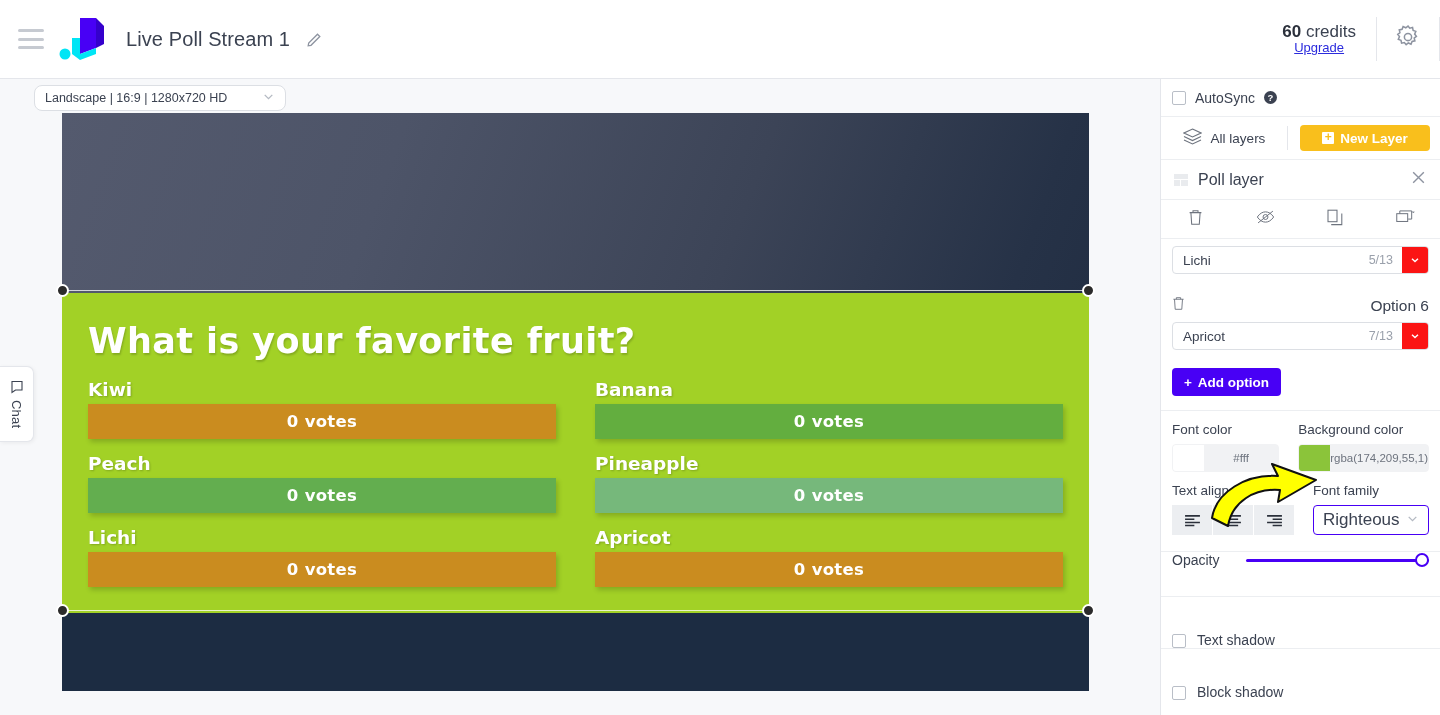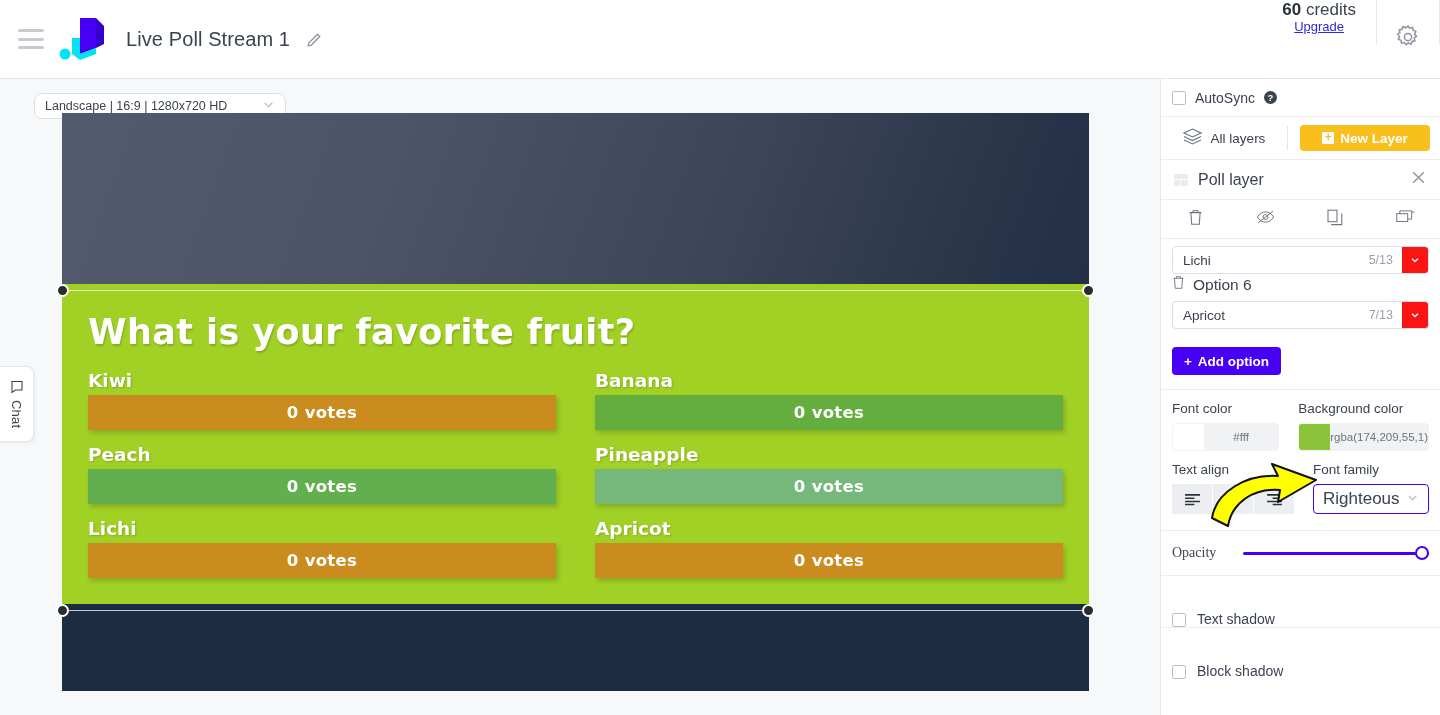--- a/index.html
+++ b/index.html
@@ -25,21 +25,21 @@
   .hamburger span { display:block; height: 3px; background: #c6cad1; border-radius: 2px; }
 
   .logo { width: 52px; height: 46px; position: relative; margin-right: 16px; }
 
   .proj-title {
     font-size: 20px; color: #3b4251; font-weight: 400; letter-spacing: .1px;
   }
   .pencil { margin-left: 10px; cursor: pointer; display:inline-flex; vertical-align: middle; }
 
   .topbar-right {
-    margin-left: auto; display: flex; height: 100%;
+    margin-left: auto; display: flex; align-items: center; height: 100%;
   }
   .credits-box {
     display: flex; flex-direction: column; align-items: center;
     padding-right: 20px; line-height: 1.15;
   }
   .credits-line { font-size: 17px; color: #3b4251; }
   .credits-line b { font-weight: bold; color: #2b303b; }
   .upgrade { font-size: 13px; color: #2b2bdd; text-decoration: underline; cursor: pointer; }
   .divider-v { width: 1px; height: 44px; background: #e4e6eb; }
   .gear-btn {
@@ -52,38 +52,38 @@
     letter-spacing: .6px; cursor: pointer; margin-right: 17px;
     font-family: "Liberation Sans", sans-serif;
   }
 
   
   .workspace {
     position: absolute; top: 79px; left: 0; width: 1160px; height: 636px;
     background: #f7f8fa;
   }
   .ratio-select {
-    position: absolute; top: 14px; left: 34px; width: 252px; height: 26px;
+    position: absolute; top: 6px; left: 34px; width: 252px; height: 26px;
     border: 1px solid #dcdfe4; border-radius: 8px; background: #fff;
     display: flex; align-items: center; padding: 0 10px;
     font-size: 12.5px; color: #3b4251; cursor: pointer;
   }
   .ratio-select .chev { margin-left: auto; }
 
   .canvas {
     position: absolute; top: 34px; left: 62px; width: 1027px; height: 578px;
     background: linear-gradient(110deg, #545a6e 0%, #4d5468 28%, #3c4457 58%, #263247 82%, #1d2a3f 100%);
     overflow: hidden;
   }
   .canvas::after {
     content: ""; position: absolute; left: 0; right: 0; bottom: 0; height: 94px;
     background: #1c2c42;
   }
   .poll {
-    position: absolute; left: 0; top: 171px; width: 1027px; height: 320px;
+    position: absolute; left: 0; top: 180px; width: 1027px; height: 320px;
     background: #a2d126; z-index: 2;
     padding: 28px 26px 0 26px;
   }
   .poll-q {
     font-family: "DejaVu Sans", sans-serif;
     font-size: 35px; font-weight: bold; color: #fff;
     letter-spacing: .4px; margin-bottom: 18px;
     text-shadow: 1px 2px 2px rgba(0,0,0,.18);
   }
   .poll-grid {
@@ -190,21 +190,21 @@
     padding-left: 10px; font-family: "Liberation Sans", sans-serif; min-width: 0;
     background: transparent;
   }
   .counter { font-size: 12.5px; color: #9aa0ab; padding-right: 9px; }
   .red-chev {
     width: 26px; height: 26px; background: #fb1414; display: flex;
     align-items: center; justify-content: center; cursor: pointer; flex: none;
   }
 
   .opt-title {
-    display: flex; align-items: center; gap: 8px; padding: 0 11px; margin-top: 1px;
+    display: flex; align-items: center; gap: 8px; padding: 0 11px; margin-top: 22px; justify-content: space-between;
   }
   .opt-title span.t { font-size: 15.5px; color: #3b4251; }
 
   .add-option {
     margin: 18px 0 0 11px; width: 109px; height: 28px; background: #4800f5;
     color: #fff; border: none; border-radius: 4px; font-size: 13.5px; font-weight: bold;
     display: flex; align-items: center; justify-content: center; gap: 6px;
     cursor: pointer; font-family: "Liberation Sans", sans-serif;
   }
   .hr { height: 1px; background: #eceef1; margin: 14px 0 0 0; }
@@ -227,21 +227,21 @@
   .align-btn:last-child { border-right: none; }
 
   .ff-select {
     height: 30px; border: 1px solid #4800f5; border-radius: 4px; background: #fff;
     display: flex; align-items: center; padding: 0 9px; cursor: pointer;
   }
   .ff-select .v { font-size: 17px; color: #3b4251; }
   .ff-select .chev { margin-left: auto; }
 
   .opacity-row {
-    display: flex; align-items: center; gap: 27px; padding: 0 11px; height: 44px; font-family: Liberation Serif, serif;
+    display: flex; align-items: flex-start; gap: 27px; padding: 0 11px; height: 44px;
   }
   .slider { flex: 1; height: 16px; position: relative; cursor: pointer; }
   .slider .track {
     position: absolute; top: 7px; left: 0; right: 0; height: 3px;
     background: #4800f5; border-radius: 2px;
   }
   .slider .knob {
     position: absolute; right: 0; top: 1px; width: 14px; height: 14px;
     border-radius: 50%; background: #fff; border: 2px solid #4800f5;
   }

